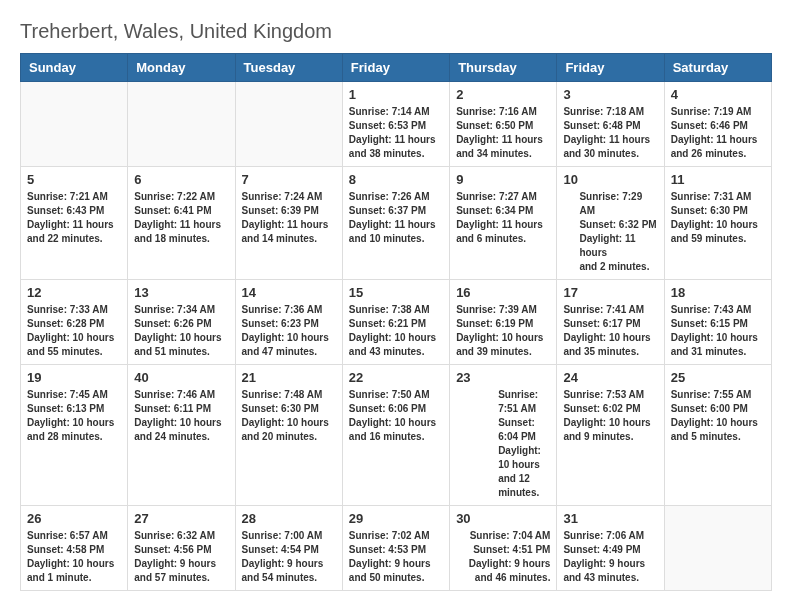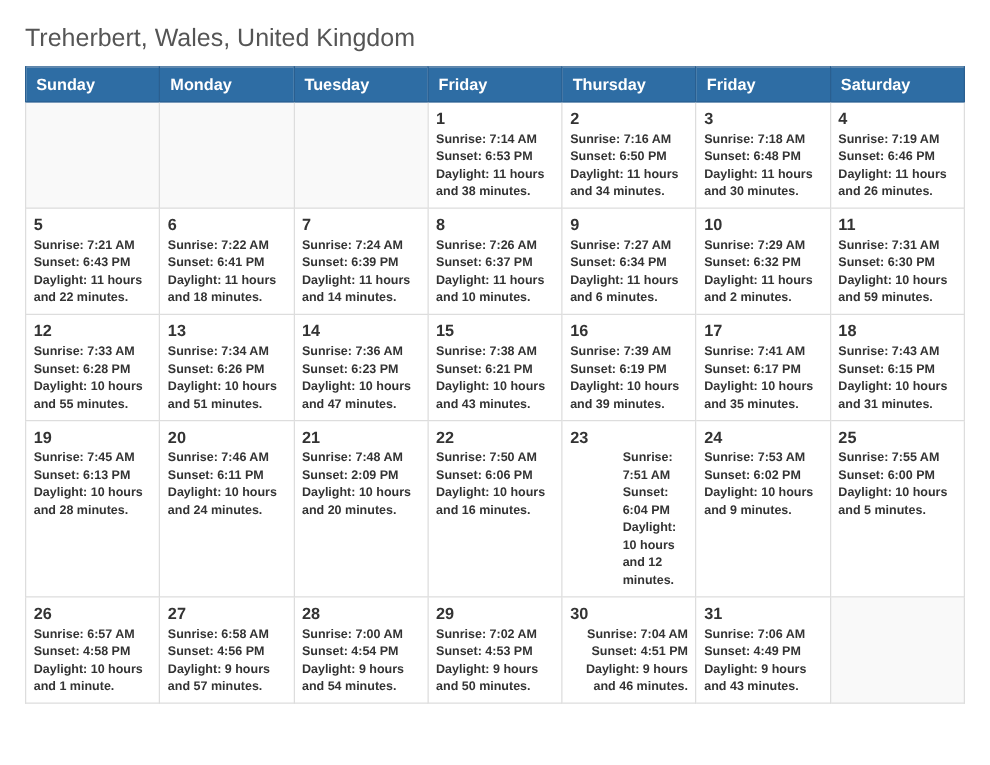--- a/index.html
+++ b/index.html
@@ -163,21 +163,21 @@
         </td>
         <td>
           <div class="day-number">9</div>
           <div class="day-info" style="white-space: pre-line;">Sunrise: 7:27 AM
 Sunset: 6:34 PM
 Daylight: 11 hours
 and 6 minutes.</div>
         </td>
         <td>
           <div class="day-number">10</div>
-          <div class="day-info" style="white-space: pre-line;">Sunrise: 7:29 AM
+          <div class="day-info" style="white-space: pre-line; margin-left: 16px;">Sunrise: 7:29 AM
 Sunset: 6:32 PM
 Daylight: 11 hours
 and 2 minutes.</div>
         </td>
         <td>
           <div class="day-number">11</div>
           <div class="day-info" style="white-space: pre-line;">Sunrise: 7:31 AM
 Sunset: 6:30 PM
 Daylight: 10 hours
 and 59 minutes.</div>
@@ -236,30 +236,30 @@
       </tr>
       <tr>
         <td>
           <div class="day-number">19</div>
           <div class="day-info" style="white-space: pre-line;">Sunrise: 7:45 AM
 Sunset: 6:13 PM
 Daylight: 10 hours
 and 28 minutes.</div>
         </td>
         <td>
-          <div class="day-number">20</div>
+          <div class="day-number">40</div>
           <div class="day-info" style="white-space: pre-line;">Sunrise: 7:46 AM
 Sunset: 6:11 PM
 Daylight: 10 hours
 and 24 minutes.</div>
         </td>
         <td>
           <div class="day-number">21</div>
           <div class="day-info" style="white-space: pre-line;">Sunrise: 7:48 AM
-Sunset: 2:09 PM
+Sunset: 6:30 PM
 Daylight: 10 hours
 and 20 minutes.</div>
         </td>
         <td>
           <div class="day-number">22</div>
           <div class="day-info" style="white-space: pre-line;">Sunrise: 7:50 AM
 Sunset: 6:06 PM
 Daylight: 10 hours
 and 16 minutes.</div>
         </td>
@@ -288,21 +288,21 @@
       <tr>
         <td>
           <div class="day-number">26</div>
           <div class="day-info" style="white-space: pre-line;">Sunrise: 6:57 AM
 Sunset: 4:58 PM
 Daylight: 10 hours
 and 1 minute.</div>
         </td>
         <td>
           <div class="day-number">27</div>
-          <div class="day-info" style="white-space: pre-line;">Sunrise: 6:58 AM
+          <div class="day-info" style="white-space: pre-line;">Sunrise: 6:32 AM
 Sunset: 4:56 PM
 Daylight: 9 hours
 and 57 minutes.</div>
         </td>
         <td>
           <div class="day-number">28</div>
           <div class="day-info" style="white-space: pre-line;">Sunrise: 7:00 AM
 Sunset: 4:54 PM
 Daylight: 9 hours
 and 54 minutes.</div>

